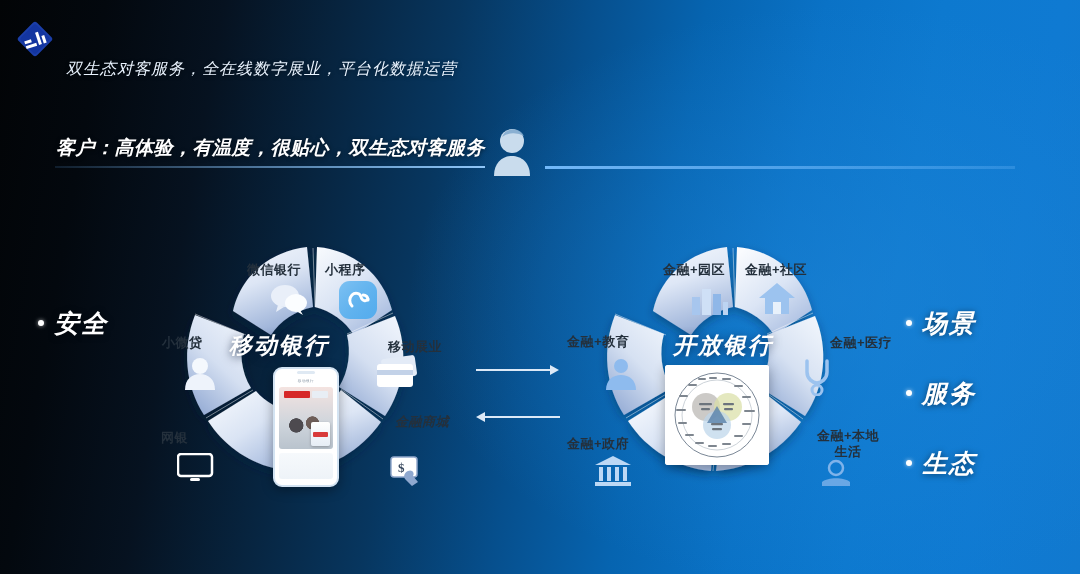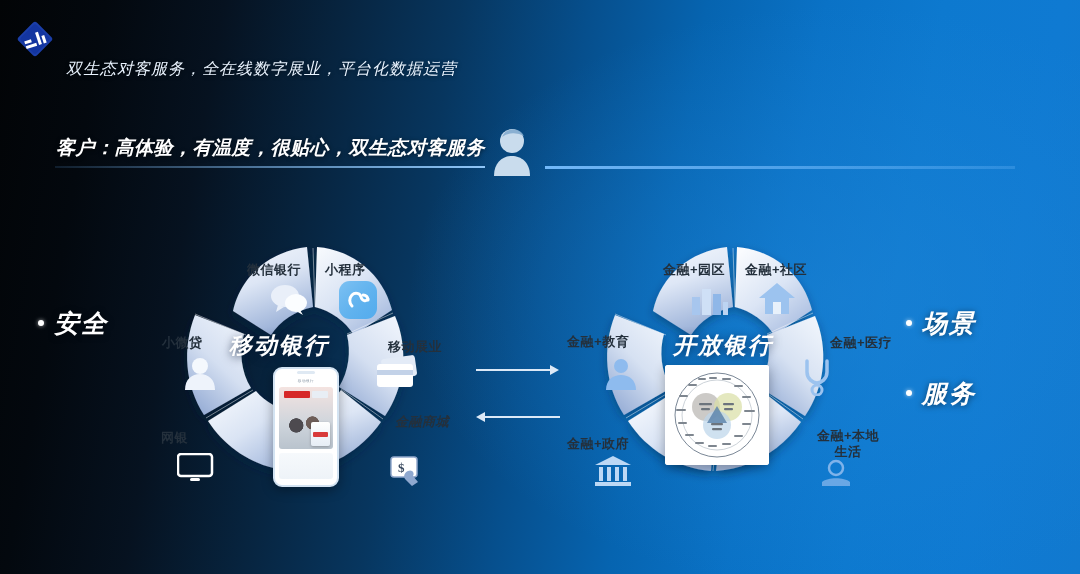--- a/index.html
+++ b/index.html
@@ -198,20 +198,24 @@
   </div>
 
   <div class="bullets right">
     <div class="bullet">
       <span class="dot"></span>
       <span>场景</span>
     </div>
     <div class="bullet">
       <span class="dot"></span>
       <span>服务</span>
+    </div>
+    <div class="bullet">
+      <span class="dot"></span>
+      <span>生态</span>
     </div>
   </div>
 
   <div class="cluster left">
     <svg class="petal-wrap" viewBox="0 0 380 320">
       <defs>
         <linearGradient id="pg1" x1="0" y1="0" x2="0.35" y2="1">
           <stop offset="0%" stop-color="#f2f6fc"></stop>
           <stop offset="45%" stop-color="#dde6f5"></stop>
           <stop offset="100%" stop-color="#9cb2d8"></stop>

